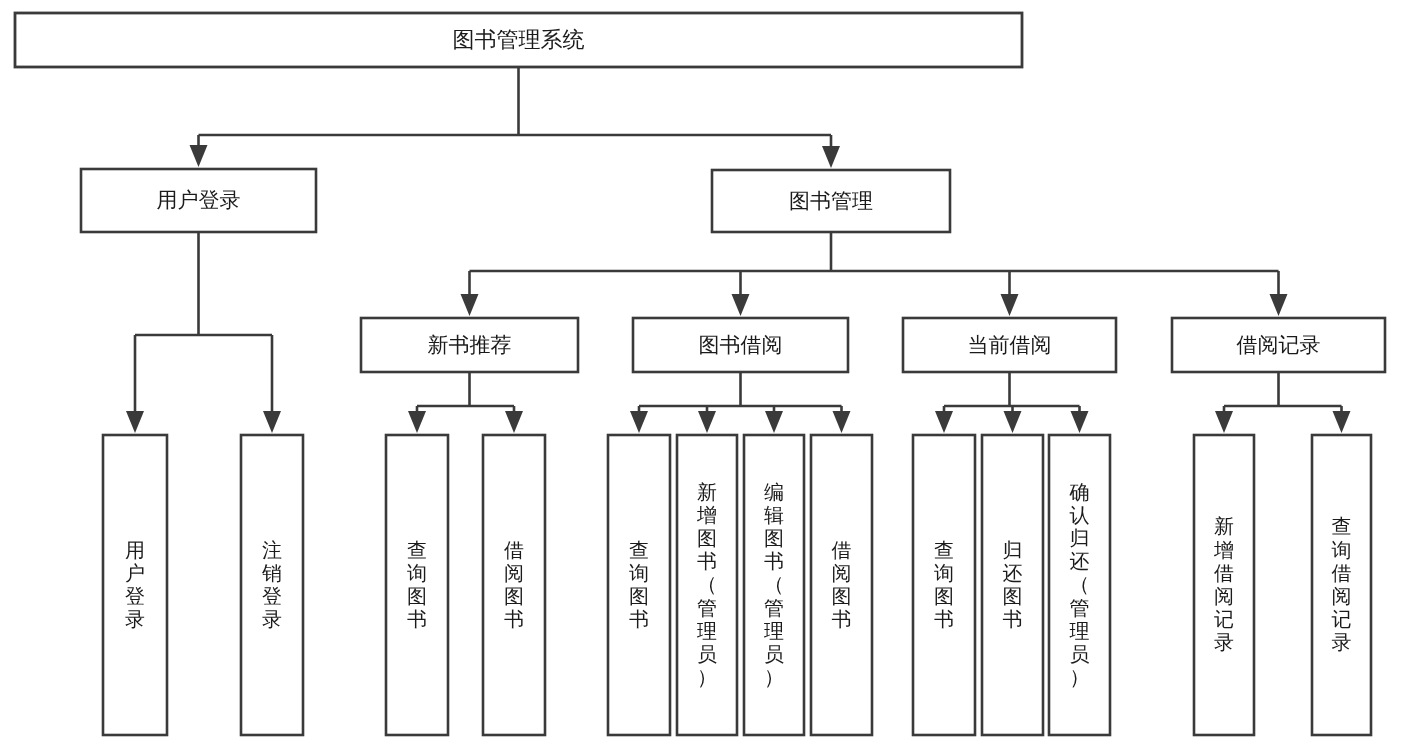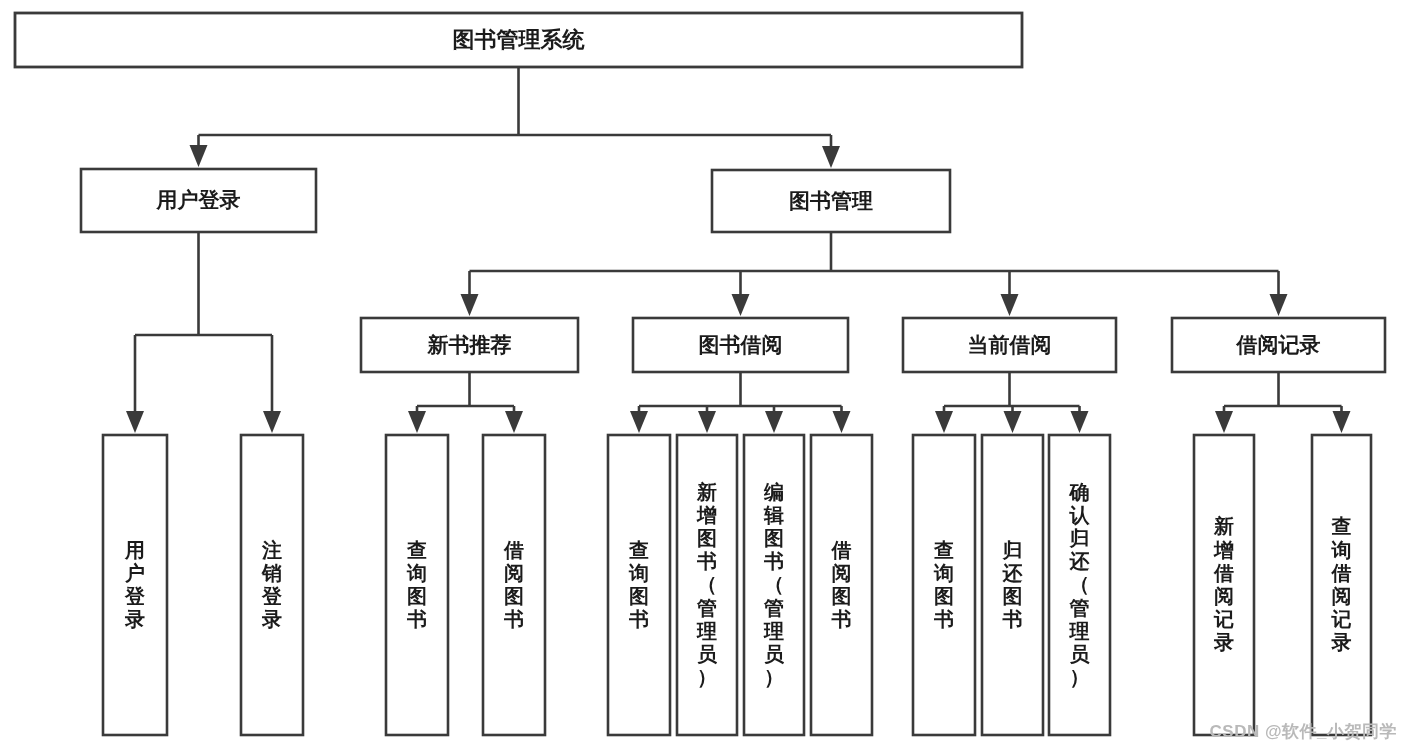--- a/index.html
+++ b/index.html
@@ -9,21 +9,20 @@
   }
   body {
     font-family: "Liberation Sans", "DejaVu Sans", sans-serif;
   }
   #diagram-root {
     position: relative;
     width: 1405px;
     height: 747px;
     background: #ffffff;
     overflow: hidden;
-    font-weight: bold;
   }
   svg.diagram-canvas {
     position: absolute;
     left: 0;
     top: 0;
     width: 1405px;
     height: 747px;
     display: block;
   }
   .node-box {
@@ -266,14 +265,13 @@
       <div class="vert-label-wrap" style="left: 1312px; top: 435px; width: 59px; height: 300px;">
         <span class="ch">查</span>
         <span class="ch">询</span>
         <span class="ch">借</span>
         <span class="ch">阅</span>
         <span class="ch">记</span>
         <span class="ch">录</span>
       </div>
     </div>
 
-  <div class="watermark">CSDN @软件_小贺同学</div>
 </div>
 
 </body></html>

